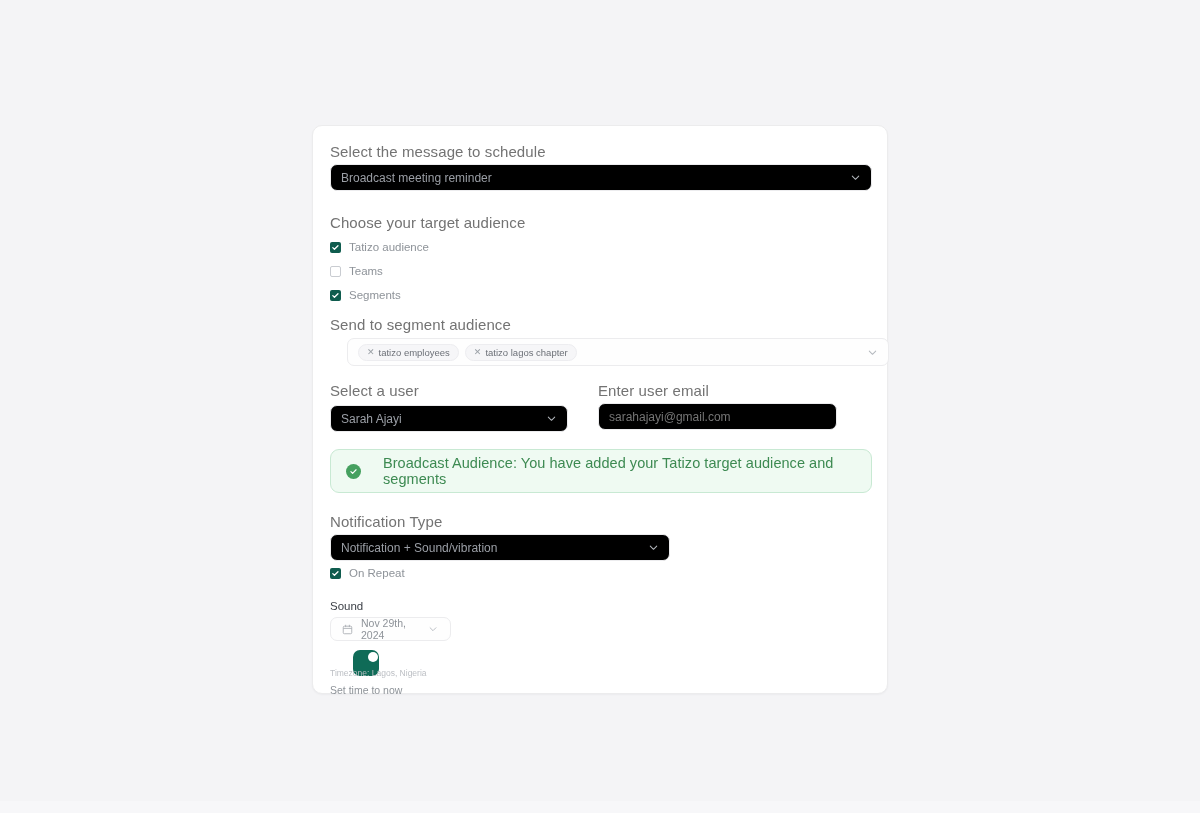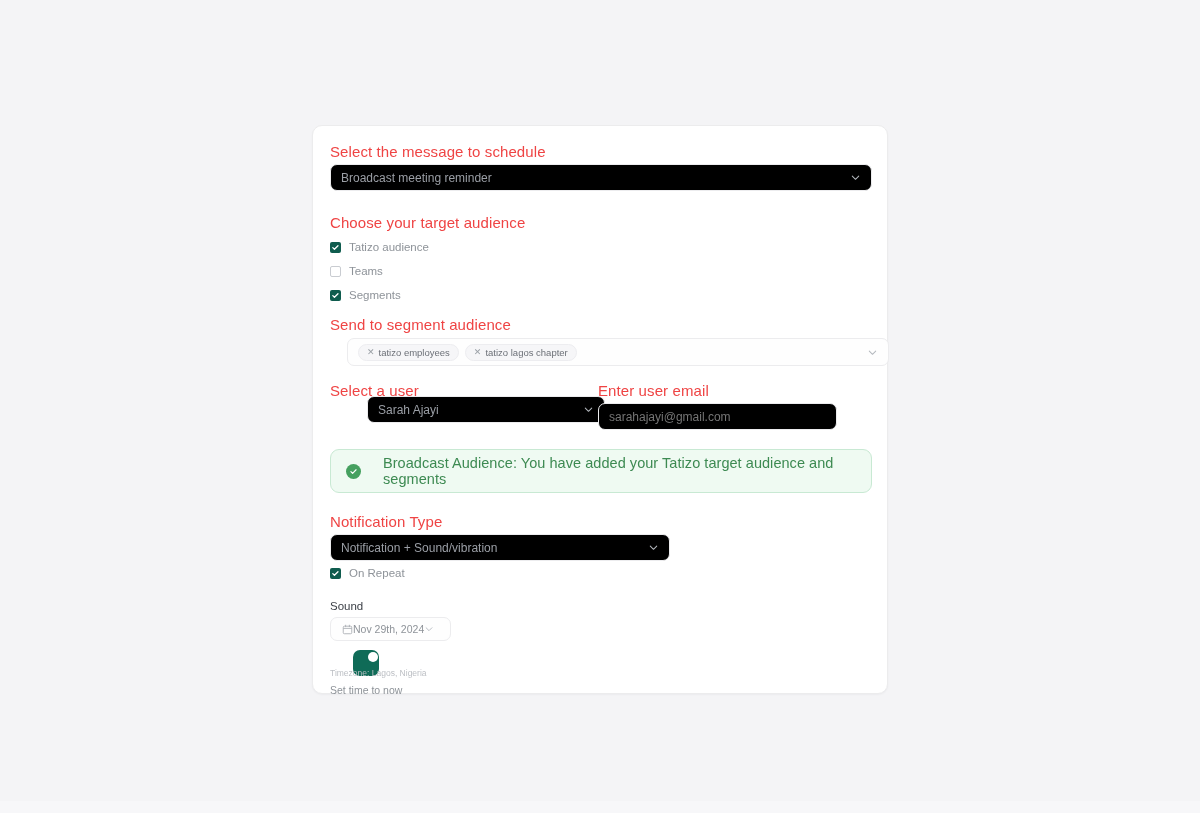--- a/index.html
+++ b/index.html
@@ -32,21 +32,21 @@
     background: #ffffff;
     border: 1px solid #ececed;
     border-radius: 10px;
     box-shadow: 0 1px 2px rgba(16,24,40,0.04);
     padding: 0 17px;
   }
 
   
   .section-label {
     font-size: 15px;
-    color: #ef4444;
+    color: #737373;
     font-weight: 400;
     letter-spacing: 0.1px;
   }
   .small-label {
     font-size: 11.5px;
     color: #3d4148;
   }
 
   
   .field {
@@ -149,20 +149,21 @@
   }
 
   
   #date-field {
     background: #fefefe;
     border: 1px solid #ececee;
     border-radius: 7px;
     height: 24px;
     display: flex;
     align-items: center;
+    gap: 8px;
     padding: 0 11px;
     font-size: 10.5px;
     color: #8e9399;
   }
   .cal-icon { width: 11px; height: 11px; flex: 0 0 11px; display:block; }
 
   
   .toggle-row { display: flex; align-items: center; gap: 8px; flex-direction: column; }
   .toggle {
     width: 26px; height: 13px;
@@ -242,21 +243,21 @@
         <svg viewBox="0 0 12 12" width="11" height="11">
           <path d="M2.5 4.5 L6 8 L9.5 4.5" fill="none" stroke="#b4b8be" stroke-width="1.1" stroke-linecap="round" stroke-linejoin="round"></path>
         </svg>
       </span>
     </div>
 
     <div class="abs section-label" style="left:17px; top:256px;">Select a user</div>
 
     <div class="abs section-label" style="left:285px; top:256px;">Enter user email</div>
 
-    <div class="abs field" style="left:17px; top:270px; width:238px;margin-left:37px;">
+    <div class="abs field" style="left:17px; top:279px; width:238px;">
       <span class="val">Sarah Ajayi</span>
       <span class="chev">
         <svg viewBox="0 0 12 12" width="11" height="11">
           <path d="M2.5 4.5 L6 8 L9.5 4.5" fill="none" stroke="#b4b8be" stroke-width="1.1" stroke-linecap="round" stroke-linejoin="round"></path>
         </svg>
       </span>
     </div>
 
     <input class="abs field" style="left: 285px; top: 277px; width: 239px; outline: none;" placeholder="sarahajayi@gmail.com">
 

